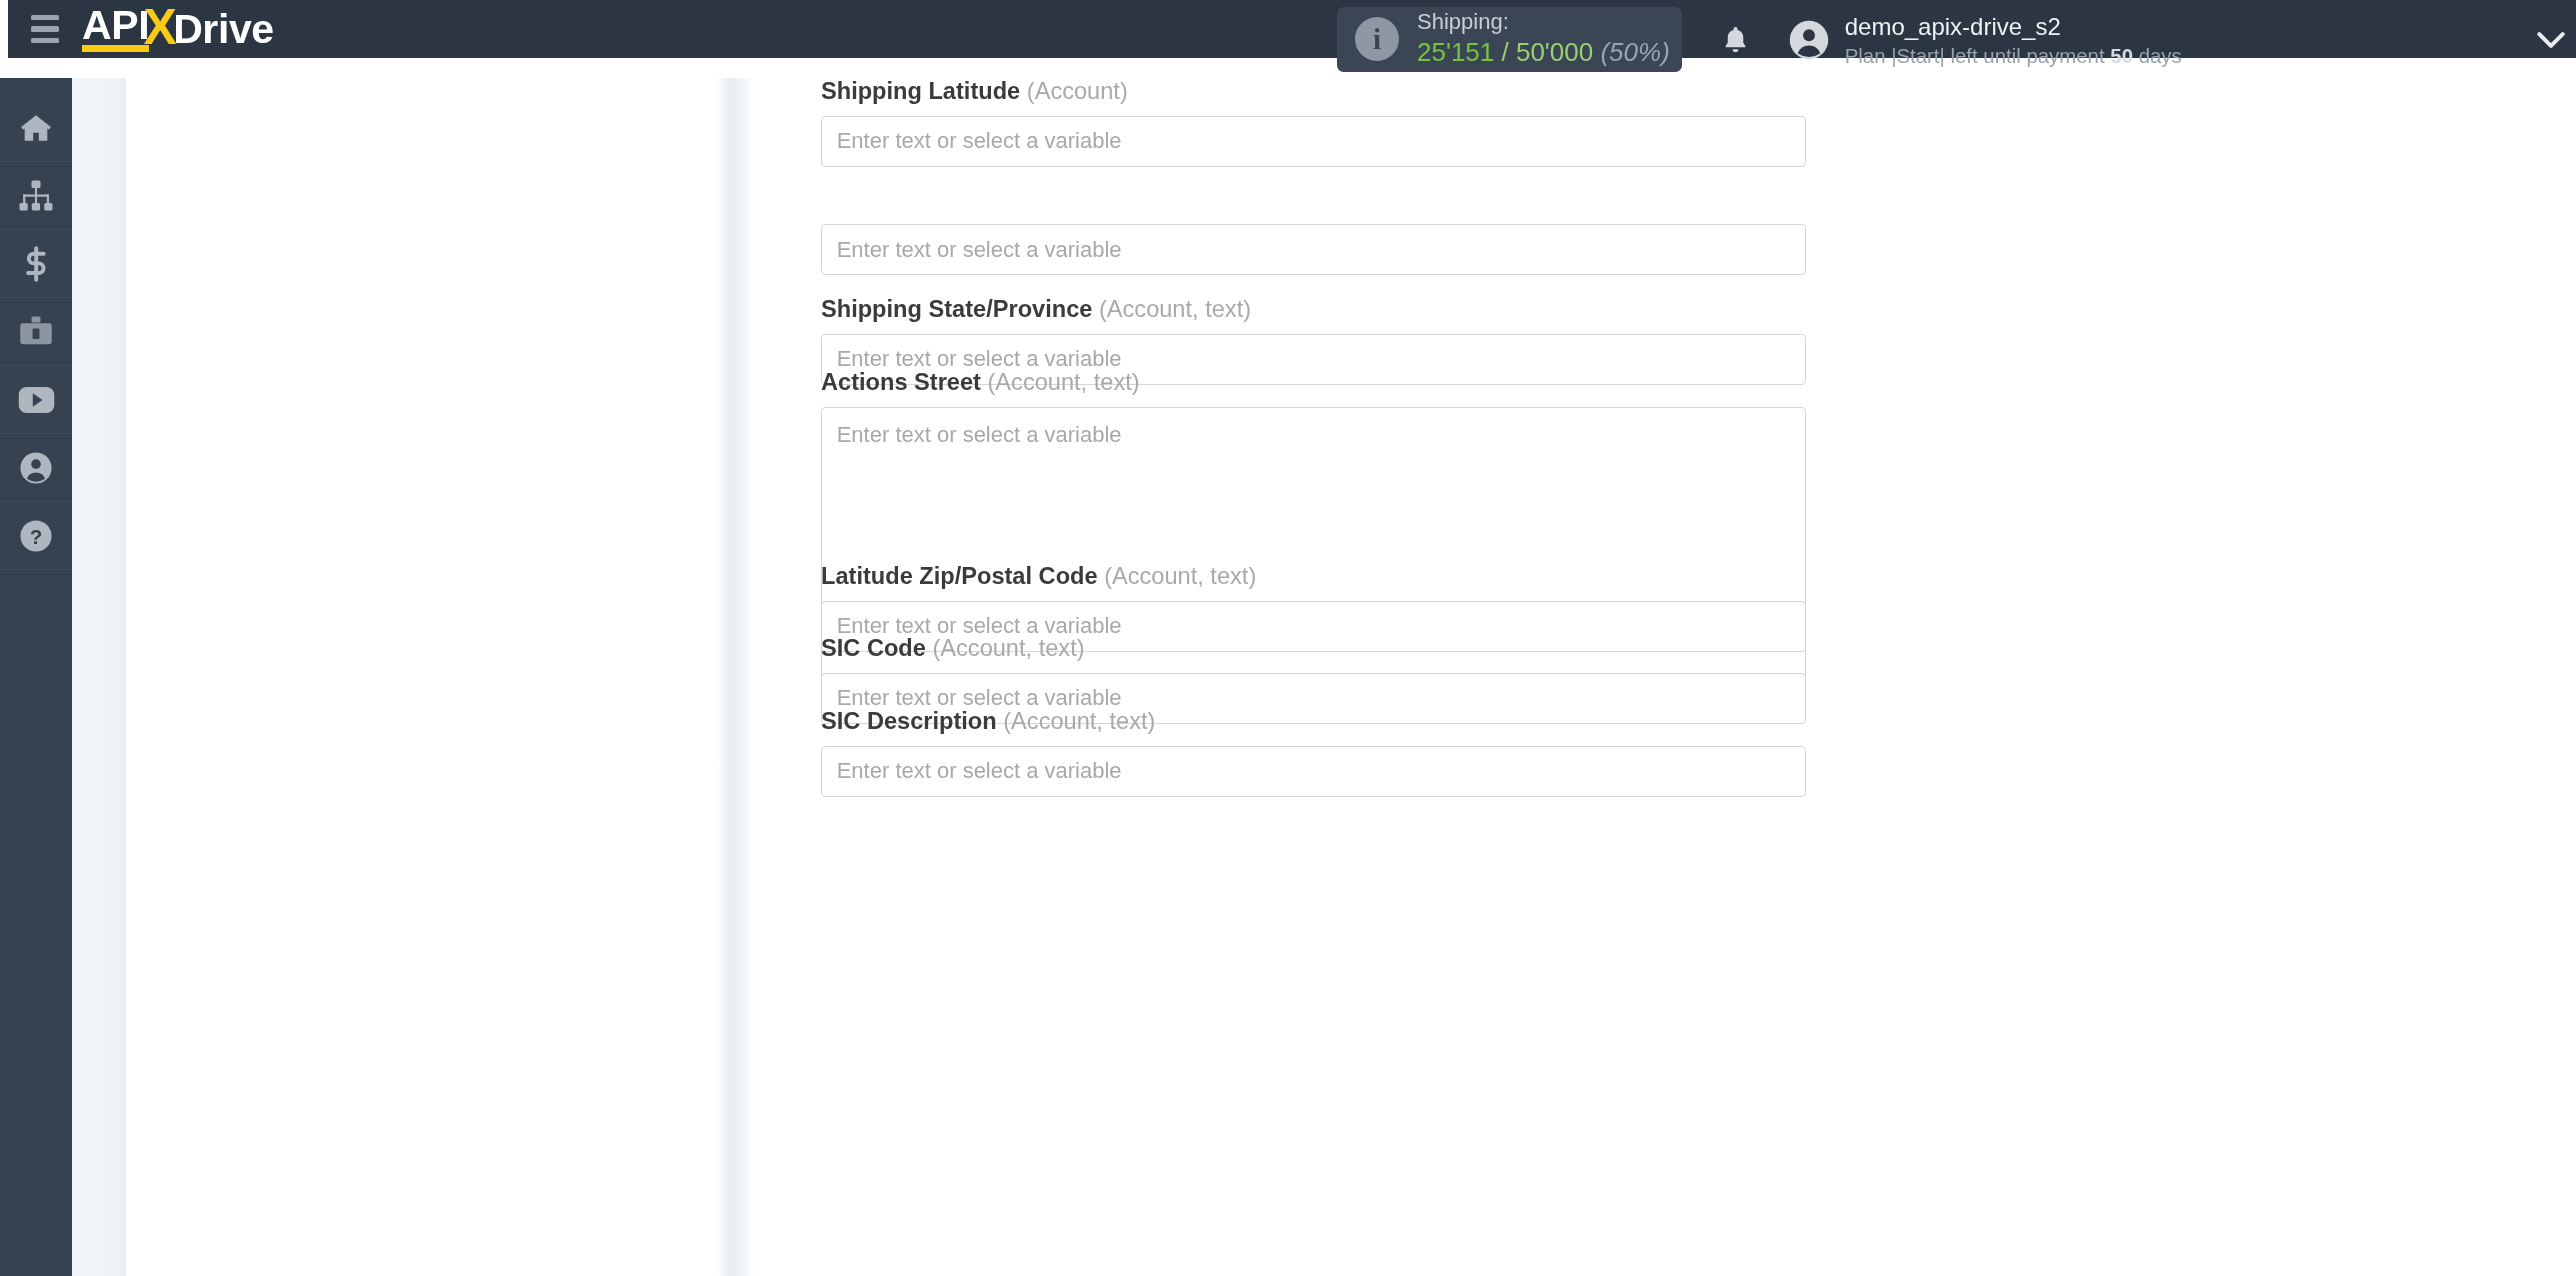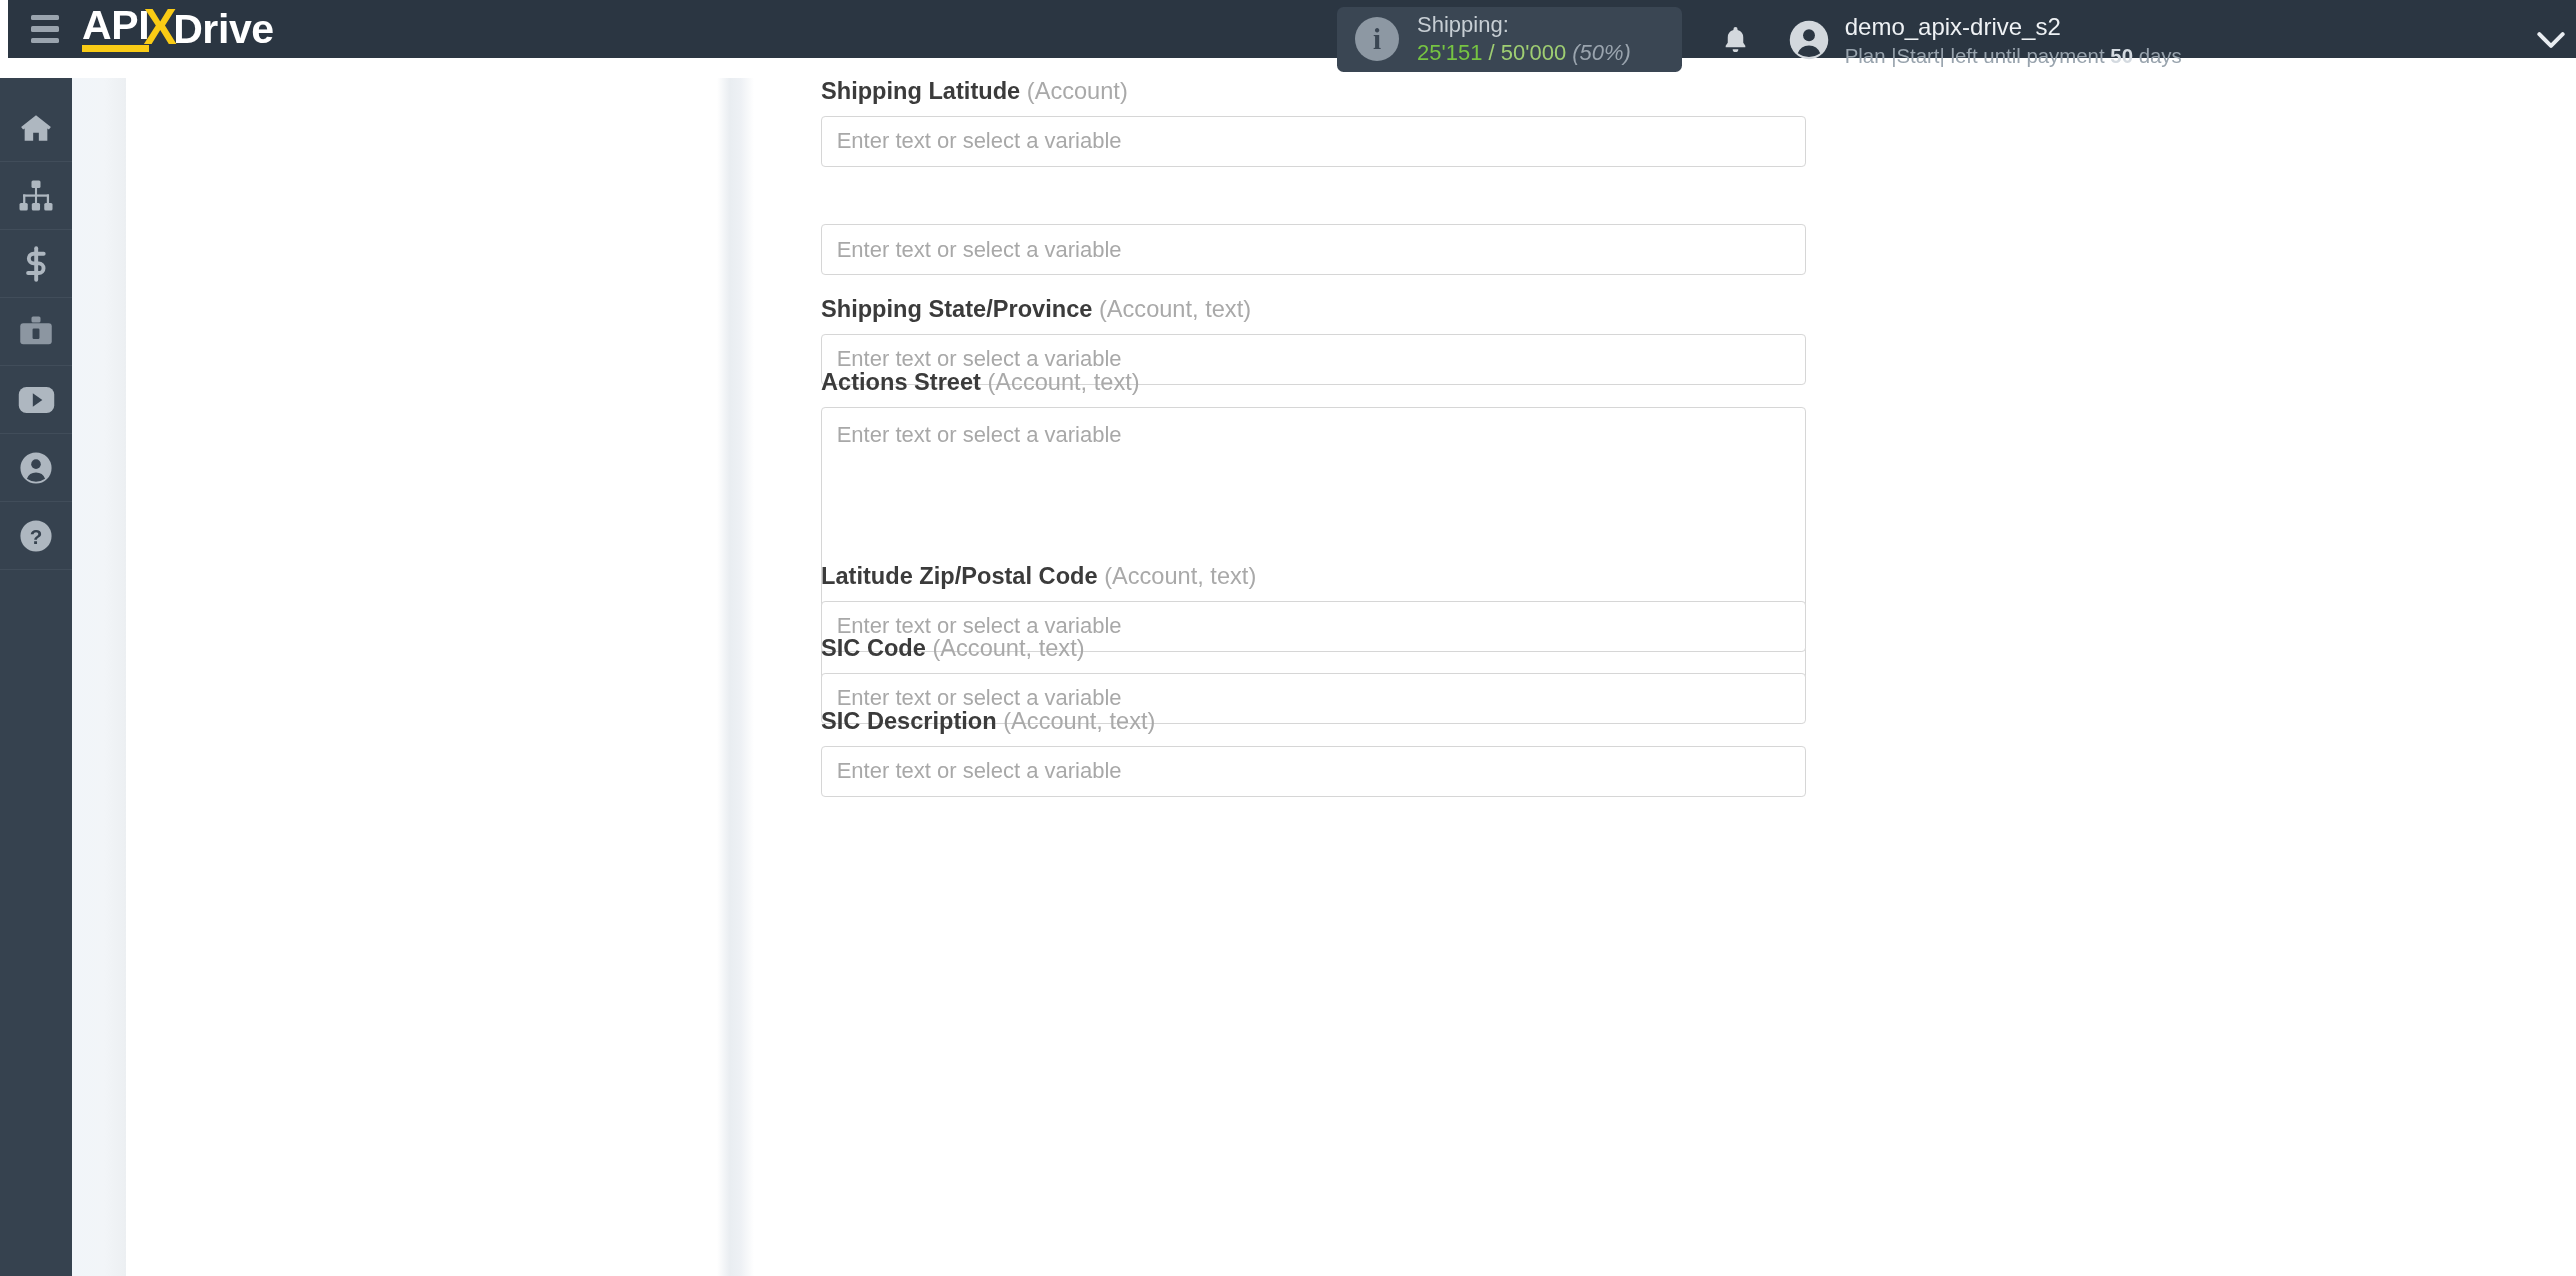--- a/index.html
+++ b/index.html
@@ -92,21 +92,21 @@
     flex: none;
   }
   .actions-text {
     margin-left: 18px;
     line-height: 1.28;
   }
   .actions-title {
     color: #c7ced4;
     font-size: 22px;
   }
-  .actions-nums { font-size: 22px; white-space: nowrap; text-align: right; }
+  .actions-nums { font-size: 26px; white-space: nowrap; text-align: right; }
   .num-used  { color: #76c442; }
   .num-total { color: #9fce72; }
   .num-pct   { color: #9aa4ae; font-style: italic; }
 
   .bell {
     position: absolute;
     left: 1712px;
     top: 23px;
     cursor: pointer;
   }

